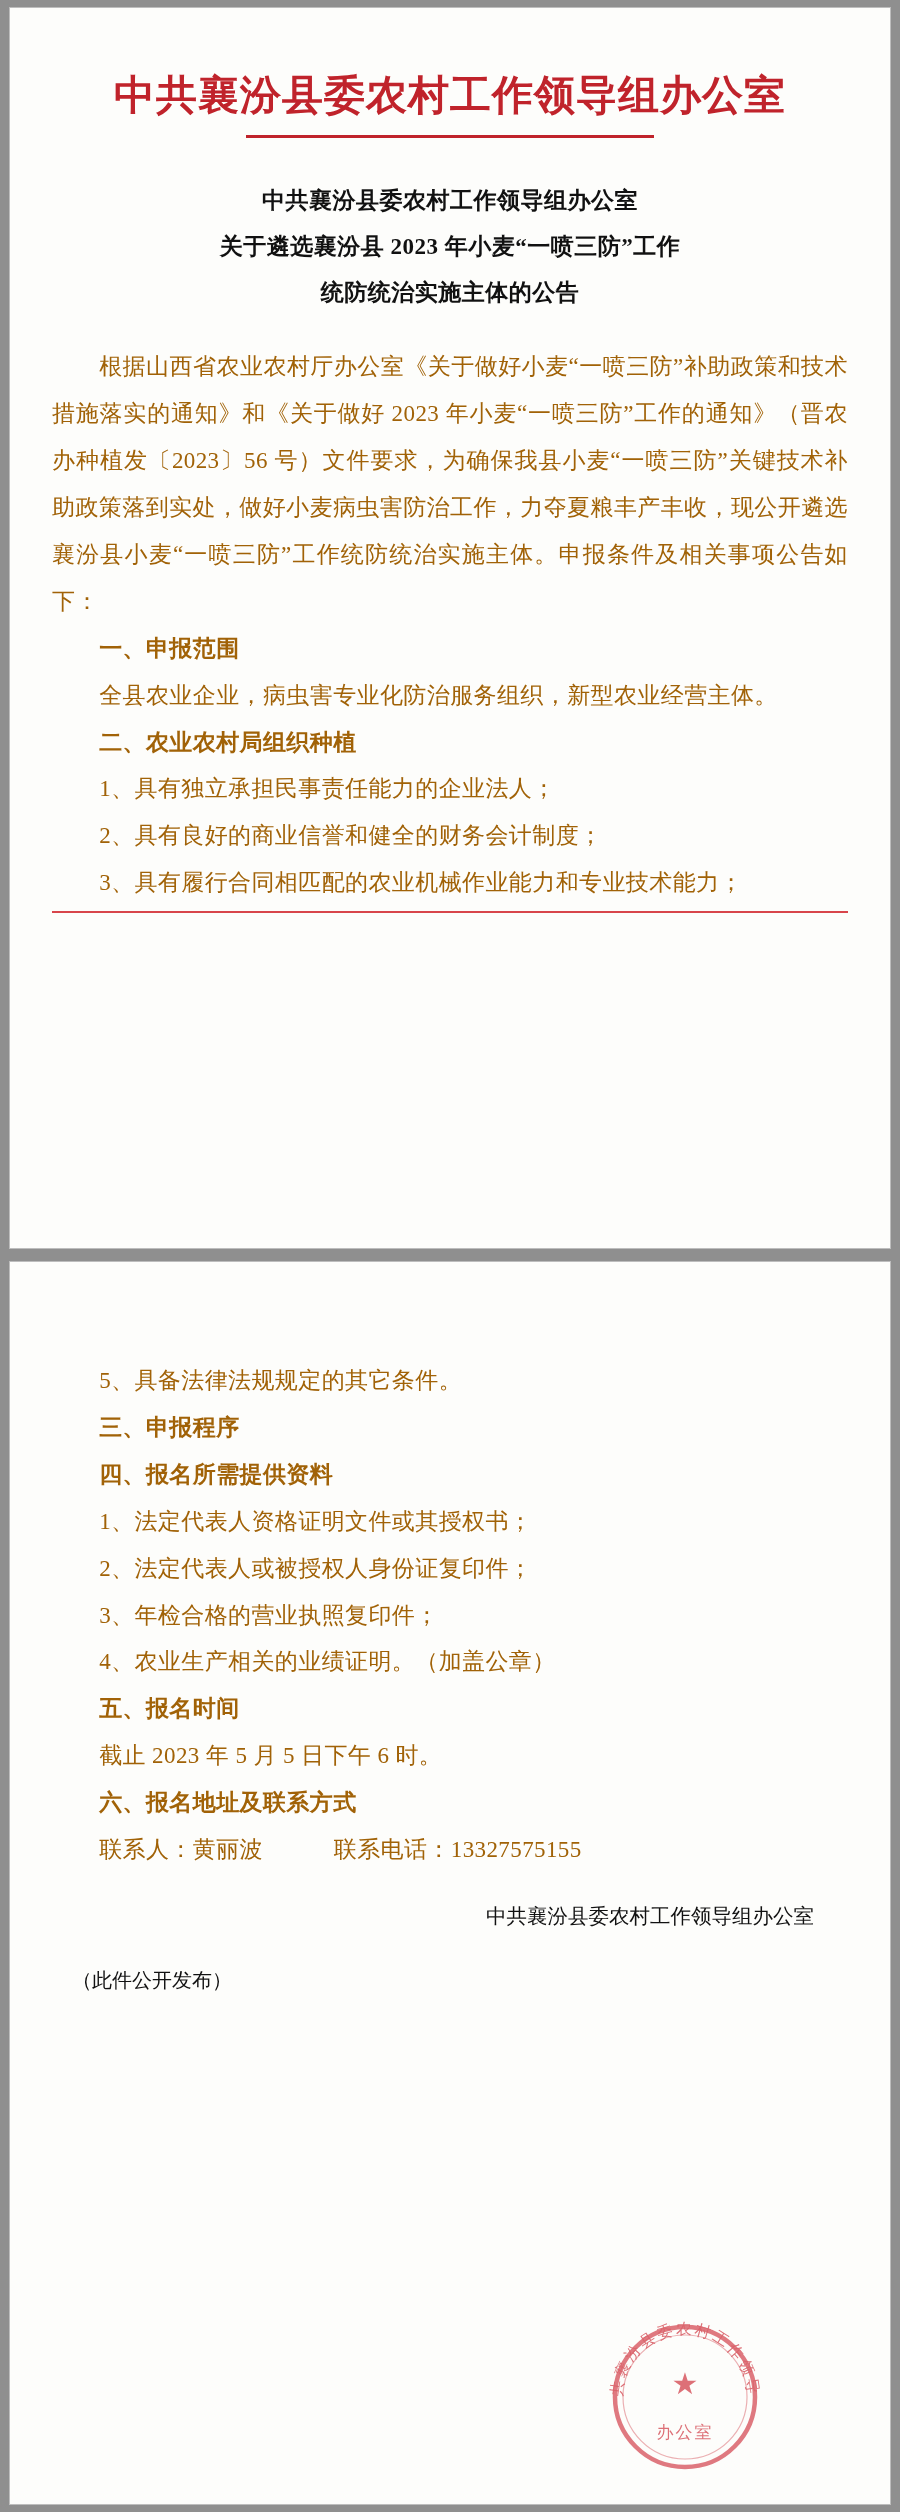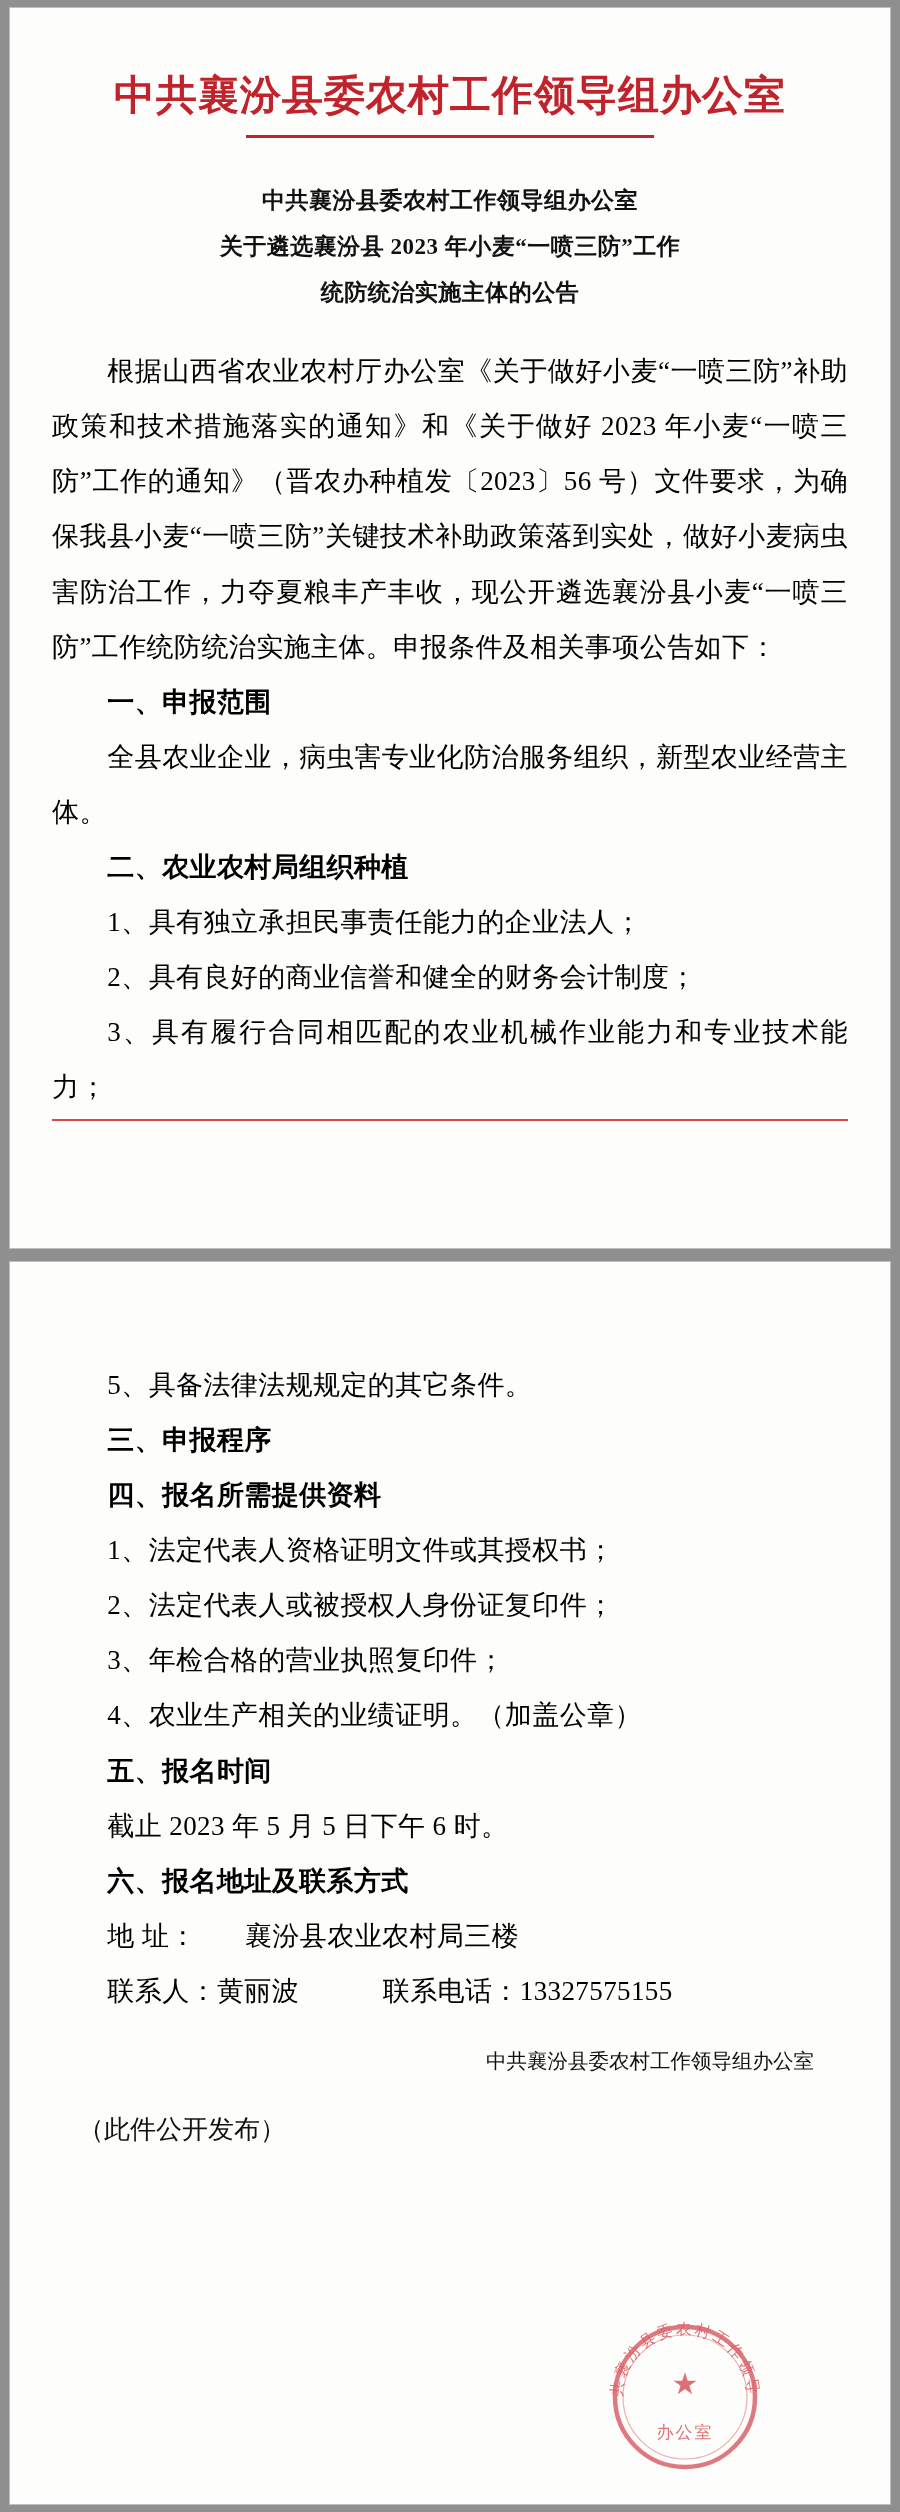--- a/index.html
+++ b/index.html
@@ -62,23 +62,23 @@
     font-size: 23px;
     line-height: 2.0;
     color: #111;
     letter-spacing: 0.5px;
   }
   .doc-title div { white-space: nowrap; }
 
   
   .body-text {
     margin-top: 28px;
-    font-size: 27px;
+    font-size: 23px;
     line-height: 2.04;
-    color: #000000;
+    color: #a16207;
     text-align: justify;
     letter-spacing: 0.4px;
   }
   .p { margin: 0; }
   .indent { text-indent: 2.05em; }
   .heading {
     font-weight: bold;
     text-indent: 2.05em;
   }
   .red-underline-block {
@@ -112,21 +112,21 @@
     color: #111;
     text-align: right;
     padding-right: 34px;
     position: relative;
     z-index: 3;
   }
   .sign-date { padding-right: 80px; }
 
   .footer-note {
     margin-top: 30px;
-    font-size: 26px;
+    font-size: 20px;
     color: #111;
     text-indent: 1em;
   }
 
   
   .seal {
     position: absolute;
     right: 120px;
     bottom: 118px;
     width: 170px;
@@ -176,24 +176,20 @@
         <p class="p indent">5、具备法律法规规定的其它条件。</p>
         <p class="p heading">三、申报程序</p>
         <p class="p heading">四、报名所需提供资料</p>
         <p class="p indent">1、法定代表人资格证明文件或其授权书；</p>
         <p class="p indent">2、法定代表人或被授权人身份证复印件；</p>
         <p class="p indent">3、年检合格的营业执照复印件；</p>
         <p class="p indent">4、农业生产相关的业绩证明。（加盖公章）</p>
         <p class="p heading">五、报名时间</p>
         <p class="p indent">截止 2023 年 5 月 5 日下午 6 时。</p>
         <p class="p heading">六、报名地址及联系方式</p>
-        <div class="kv-row">
-          <span class="kv-label">地    址：</span>
-          <span>襄汾县农业农村局三楼</span>
-        </div>
         <div class="kv-contact">
           <span class="c1">联系人：黄丽波</span>
           <span>联系电话：</span>
           <span>13327575155</span>
         </div>
       </div>
 
       <div class="sign-block">
         <div>中共襄汾县委农村工作领导组办公室</div>
       </div>

